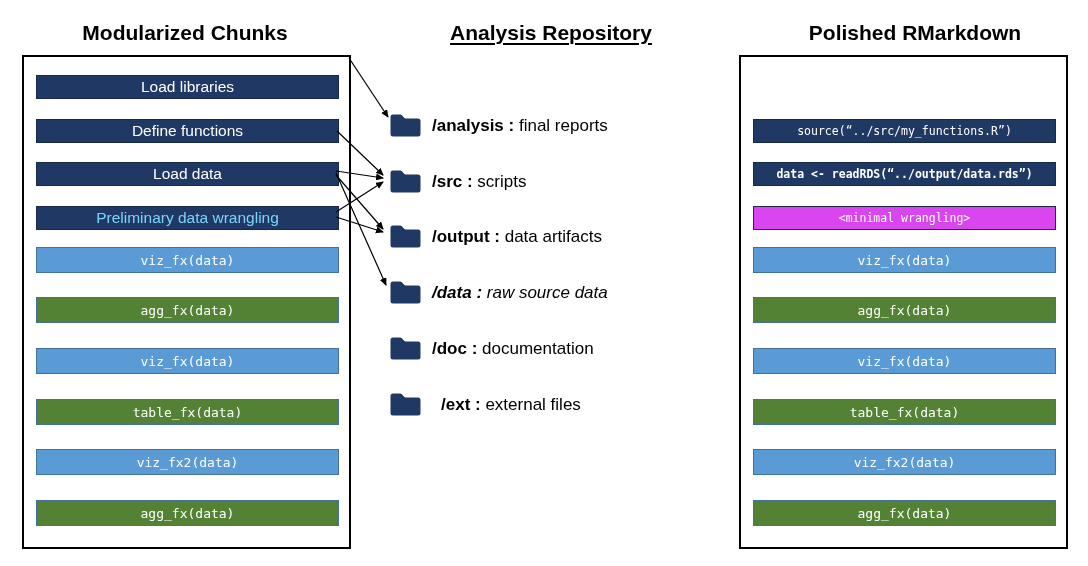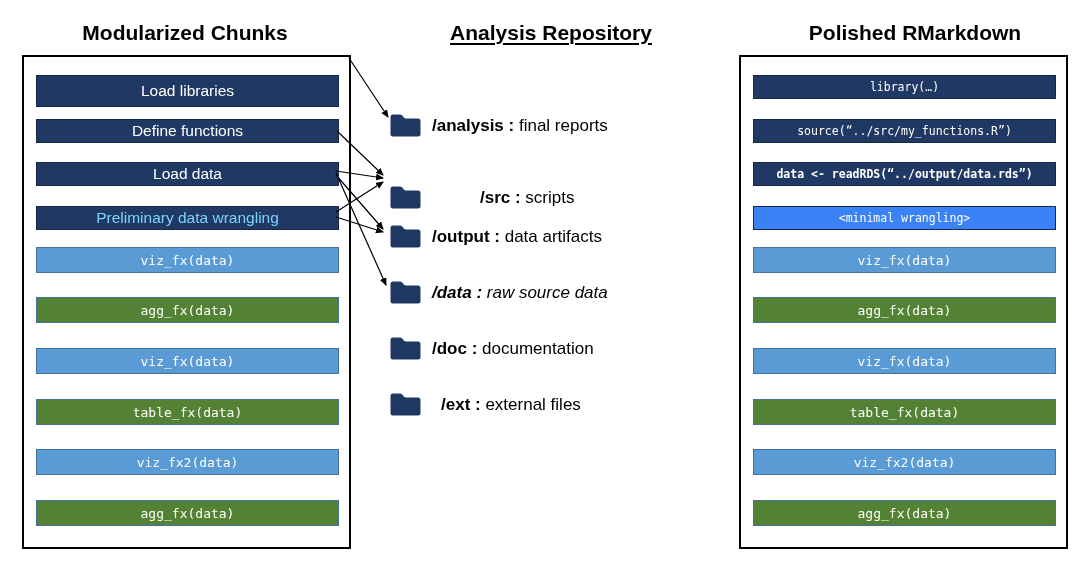--- a/index.html
+++ b/index.html
@@ -70,21 +70,21 @@
 </head>
 <body>
 
 <div id="canvas">
 
   <div class="col-title" style="left:185px">Modularized Chunks</div>
   <div class="col-title underlined" style="left:551px">Analysis Repository</div>
   <div class="col-title" style="left:915px">Polished RMarkdown</div>
 
   <div class="panel" id="left-panel" style="left:22px">
-      <div class="bar" style="top: 18px; height: 32px; background: rgb(31, 56, 100); border: 1px solid rgb(22, 41, 74);">
+      <div class="bar" style="top: 18px; height: 24px; background: rgb(31, 56, 100); border: 1px solid rgb(22, 41, 74);">
         <span class="sans" style="color: rgb(255, 255, 255);">Load libraries</span>
       </div>
       <div class="bar" style="top: 62px; height: 24px; background: rgb(31, 56, 100); border: 1px solid rgb(22, 41, 74);">
         <span class="sans" style="color: rgb(255, 255, 255);">Define functions</span>
       </div>
       <div class="bar" style="top: 105px; height: 24px; background: rgb(31, 56, 100); border: 1px solid rgb(22, 41, 74);">
         <span class="sans" style="color: rgb(255, 255, 255);">Load data</span>
       </div>
       <div class="bar" style="top: 149px; height: 24px; background: rgb(31, 56, 100); border: 1px solid rgb(22, 41, 74);">
         <span class="sans" style="color: #7dd3fc;">Preliminary data wrangling</span>
@@ -109,21 +109,21 @@
       </div>
     </div>
 
   <div id="folder-list">
       <div class="folder" style="top: 112px;">
         <svg class="folder-icon" viewBox="0 0 33 27">
           <path d="M1.5 24.5 L1.5 5 Q1.5 2.5 4 2.5 L10.8 2.5 Q12.4 2.5 13.4 3.8 L14.6 5.3 Q15.6 6.6 17.2 6.6 L29 6.6 Q31.5 6.6 31.5 9.1 L31.5 22 Q31.5 24.5 29 24.5 L4 24.5 Q1.5 24.5 1.5 22 Z" fill="#1F3864"></path>
         </svg>
         <span class="folder-label"><span class="fname">/analysis :</span><span class="fdesc"> final reports</span></span>
       </div>
-      <div class="folder" style="top: 184px; gap: 48px;">
+      <div class="folder" style="top: 168px;">
         <svg class="folder-icon" viewBox="0 0 33 27">
           <path d="M1.5 24.5 L1.5 5 Q1.5 2.5 4 2.5 L10.8 2.5 Q12.4 2.5 13.4 3.8 L14.6 5.3 Q15.6 6.6 17.2 6.6 L29 6.6 Q31.5 6.6 31.5 9.1 L31.5 22 Q31.5 24.5 29 24.5 L4 24.5 Q1.5 24.5 1.5 22 Z" fill="#1F3864"></path>
         </svg>
         <span class="folder-label"><span class="fname">/src :</span><span class="fdesc"> scripts</span></span>
       </div>
       <div class="folder" style="top: 223px;">
         <svg class="folder-icon" viewBox="0 0 33 27">
           <path d="M1.5 24.5 L1.5 5 Q1.5 2.5 4 2.5 L10.8 2.5 Q12.4 2.5 13.4 3.8 L14.6 5.3 Q15.6 6.6 17.2 6.6 L29 6.6 Q31.5 6.6 31.5 9.1 L31.5 22 Q31.5 24.5 29 24.5 L4 24.5 Q1.5 24.5 1.5 22 Z" fill="#1F3864"></path>
         </svg>
         <span class="folder-label"><span class="fname">/output :</span><span class="fdesc"> data artifacts</span></span>
@@ -142,30 +142,27 @@
       </div>
       <div class="folder" style="top: 391px; gap: 9px;">
         <svg class="folder-icon" viewBox="0 0 33 27">
           <path d="M1.5 24.5 L1.5 5 Q1.5 2.5 4 2.5 L10.8 2.5 Q12.4 2.5 13.4 3.8 L14.6 5.3 Q15.6 6.6 17.2 6.6 L29 6.6 Q31.5 6.6 31.5 9.1 L31.5 22 Q31.5 24.5 29 24.5 L4 24.5 Q1.5 24.5 1.5 22 Z" fill="#1F3864"></path>
         </svg>
         <span class="folder-label"><span class="fname">/ext :</span><span class="fdesc"> external files</span></span>
       </div>
     </div>
 
   <div class="panel" id="right-panel" style="left:739px">
-      <div class="bar" style="top: 18px; height: 24px; background: rgb(31, 56, 100); border: 1px solid rgb(22, 41, 74);">
-        <span class="mono sm" style="color: rgb(255, 255, 255);">library(…)</span>
-      </div>
       <div class="bar" style="top: 62px; height: 24px; background: rgb(31, 56, 100); border: 1px solid rgb(22, 41, 74);">
         <span class="mono sm" style="color: rgb(255, 255, 255);">source(“../src/my_functions.R”)</span>
       </div>
       <div class="bar" style="top: 105px; height: 24px; background: rgb(31, 56, 100); border: 1px solid rgb(22, 41, 74); font-weight: bold;">
         <span class="mono sm" style="color: rgb(255, 255, 255);">data &lt;- readRDS(“../output/data.rds”)</span>
       </div>
-      <div class="bar" style="top: 149px; height: 24px; background: #3b82f6; border: 1px solid rgb(22, 41, 74);">
+      <div class="bar" style="top: 149px; height: 24px; background: #d946ef; border: 1px solid rgb(22, 41, 74);">
         <span class="mono sm" style="color: rgb(255, 255, 255);">&lt;minimal wrangling&gt;</span>
       </div>
       <div class="bar" style="top: 190px; height: 26px; background: rgb(91, 155, 213); border: 1.5px solid rgb(65, 113, 156);">
         <span class="mono" style="color: rgb(255, 255, 255);">viz_fx(data)</span>
       </div>
       <div class="bar" style="top: 240px; height: 26px; background: rgb(84, 130, 53); border: 1.5px solid rgb(65, 113, 156);">
         <span class="mono" style="color: rgb(255, 255, 255);">agg_fx(data)</span>
       </div>
       <div class="bar" style="top: 291px; height: 26px; background: rgb(91, 155, 213); border: 1.5px solid rgb(65, 113, 156);">
         <span class="mono" style="color: rgb(255, 255, 255);">viz_fx(data)</span>

